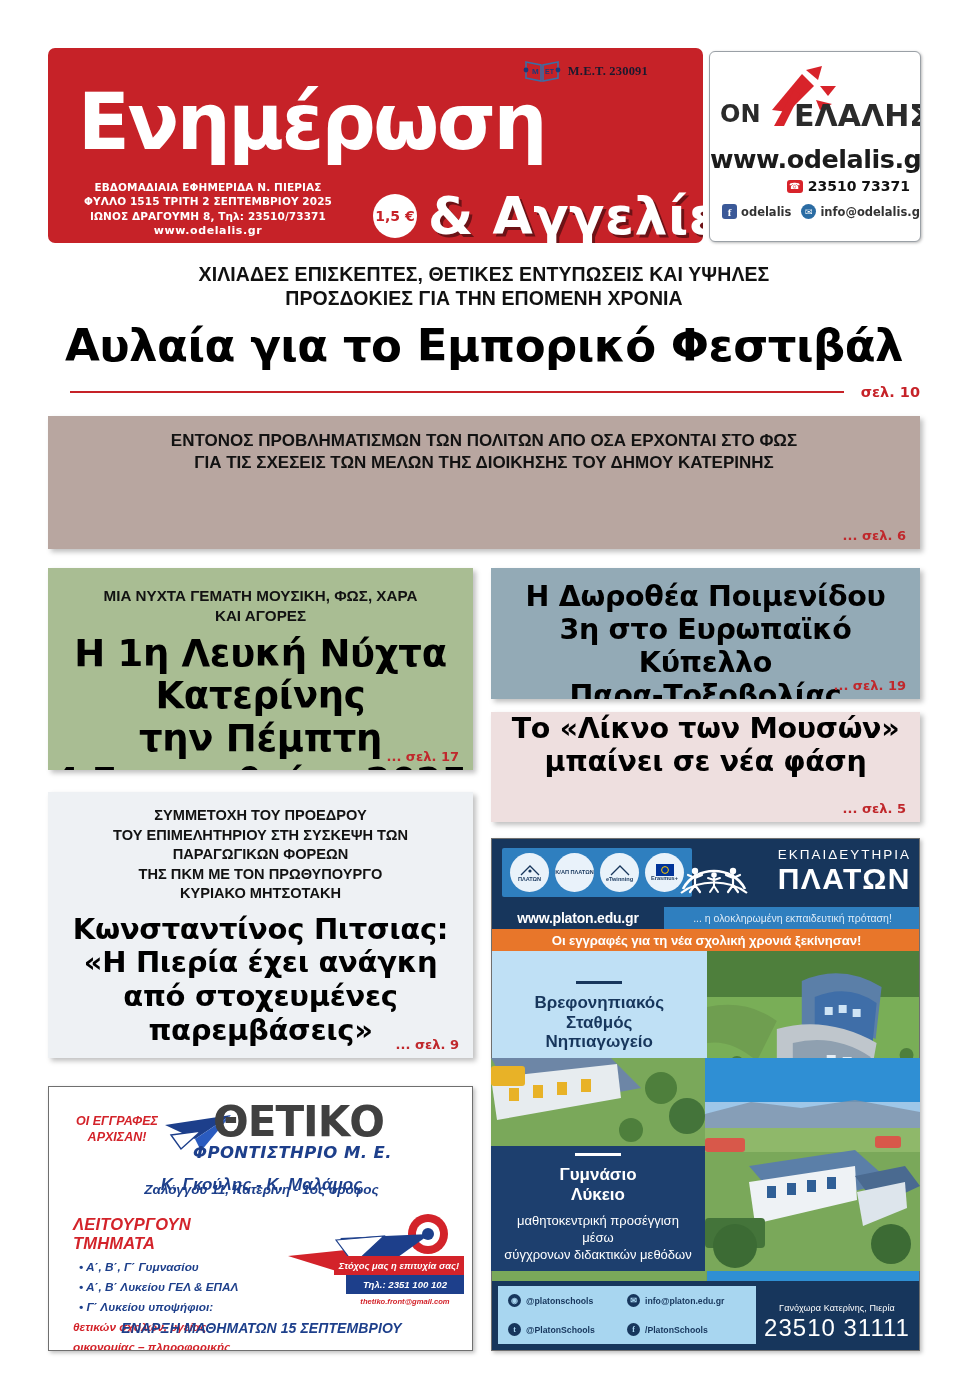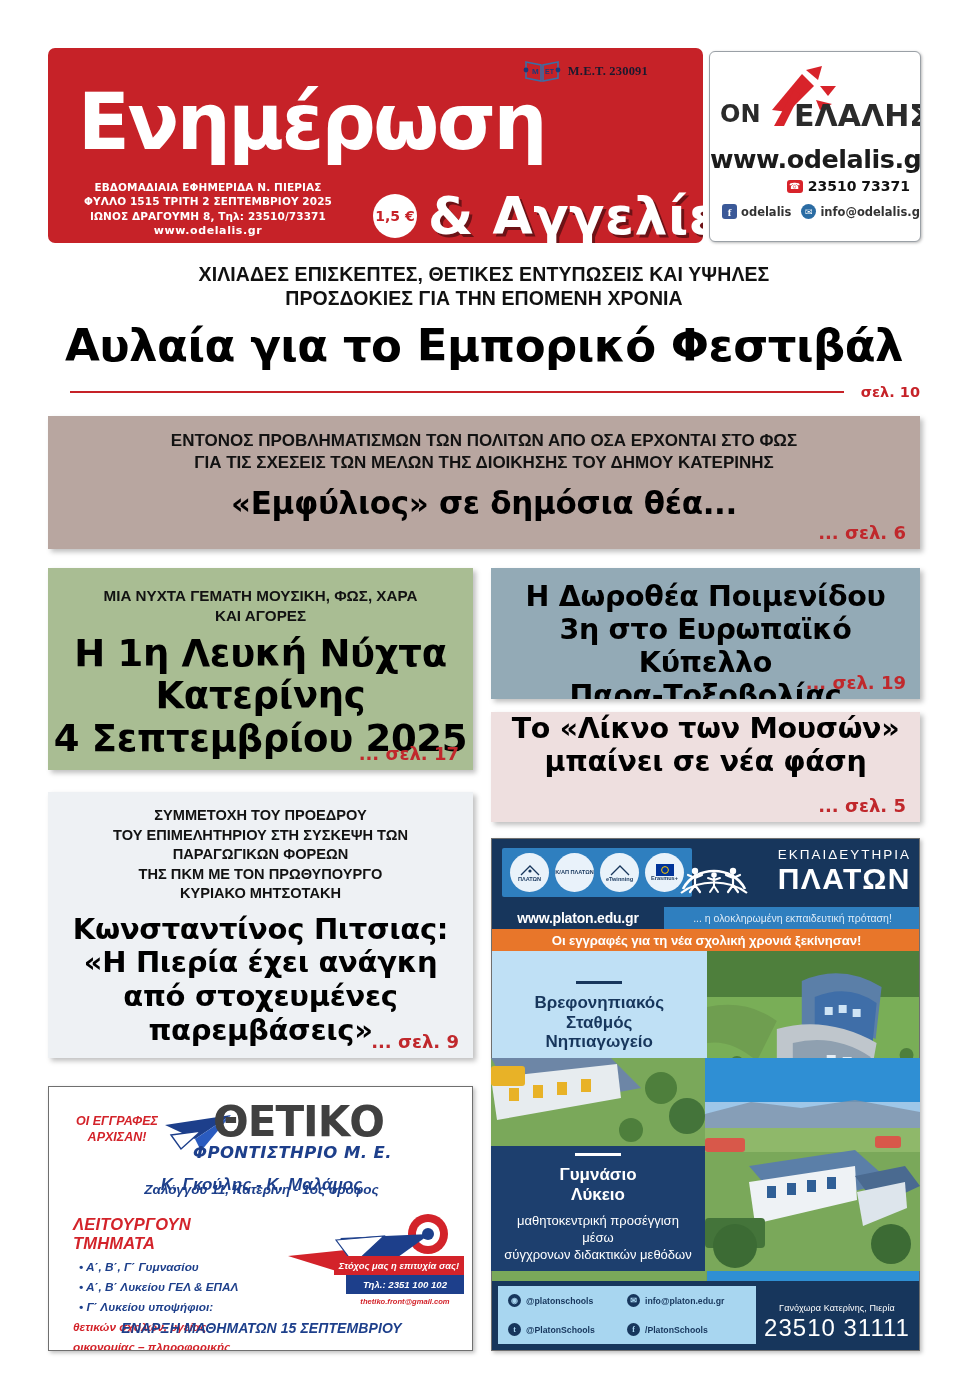--- a/index.html
+++ b/index.html
@@ -143,21 +143,21 @@
   }
   .bx-kicker{
     text-align:center;font-weight:700;font-size:15.2px;line-height:1.3;color:#121212;
   }
   .bx-title{
     text-align:center;font-weight:700;line-height:1.16;color:#000;
     font-family:"DejaVu Sans",sans-serif;letter-spacing:-.3px;
   }
   .bx-page{
     position:absolute;right:14px;bottom:6px;
-    font-size:18px;font-weight:700;color:#c0282c;
+    font-size:13px;font-weight:700;color:#c0282c;
     font-family:"DejaVu Sans",sans-serif;
   }
 
   #box-emfylios{left:48px;top:416px;width:872px;height:133px;background:#b8a6a0;}
   #box-emfylios .bx-kicker{padding-top:14px;font-size:17px;}
   #box-emfylios .bx-title{font-size:31px;margin-top:12px;}
 
   #box-lefki{left:48px;top:568px;width:425px;height:202px;background:#a9bd93;}
   #box-lefki .bx-kicker{padding-top:18px;}
   #box-lefki .bx-title{font-size:37px;margin-top:7px;}
@@ -386,31 +386,31 @@
       <div class="ln"></div>
       <div class="pg">σελ. 10</div>
     </div>
   </div>
 
   <div class="box" id="box-emfylios">
     <div class="bx-kicker">
       <div>ΕΝΤΟΝΟΣ ΠΡΟΒΛΗΜΑΤΙΣΜΩΝ ΤΩΝ ΠΟΛΙΤΩΝ ΑΠΟ ΟΣΑ ΕΡΧΟΝΤΑΙ ΣΤΟ ΦΩΣ</div>
       <div>ΓΙΑ ΤΙΣ ΣΧΕΣΕΙΣ ΤΩΝ ΜΕΛΩΝ ΤΗΣ ΔΙΟΙΚΗΣΗΣ ΤΟΥ ΔΗΜΟΥ ΚΑΤΕΡΙΝΗΣ</div>
     </div>
-    <div class="bx-title">«Εμφύλιος» σε δημόσια θέα...</div>
     <div class="bx-page">... σελ. 6</div>
   </div>
 
   <div class="box" id="box-lefki">
     <div class="bx-kicker">
       <div>ΜΙΑ ΝΥΧΤΑ ΓΕΜΑΤΗ ΜΟΥΣΙΚΗ, ΦΩΣ, ΧΑΡΑ</div>
       <div>ΚΑΙ ΑΓΟΡΕΣ</div>
     </div>
     <div class="bx-title">
       <div>Η 1η Λευκή Νύχτα Κατερίνης</div>
+      <div>την Πέμπτη</div>
       <div>4 Σεπτεμβρίου 2025</div>
     </div>
     <div class="bx-page">... σελ. 17</div>
   </div>
 
   <div class="box" id="box-doro">
     <div class="bx-title">
       <div>Η Δωροθέα Ποιμενίδου</div>
       <div>3η στο Ευρωπαϊκό Κύπελλο</div>
       <div>Παρα-Τοξοβολίας</div>

